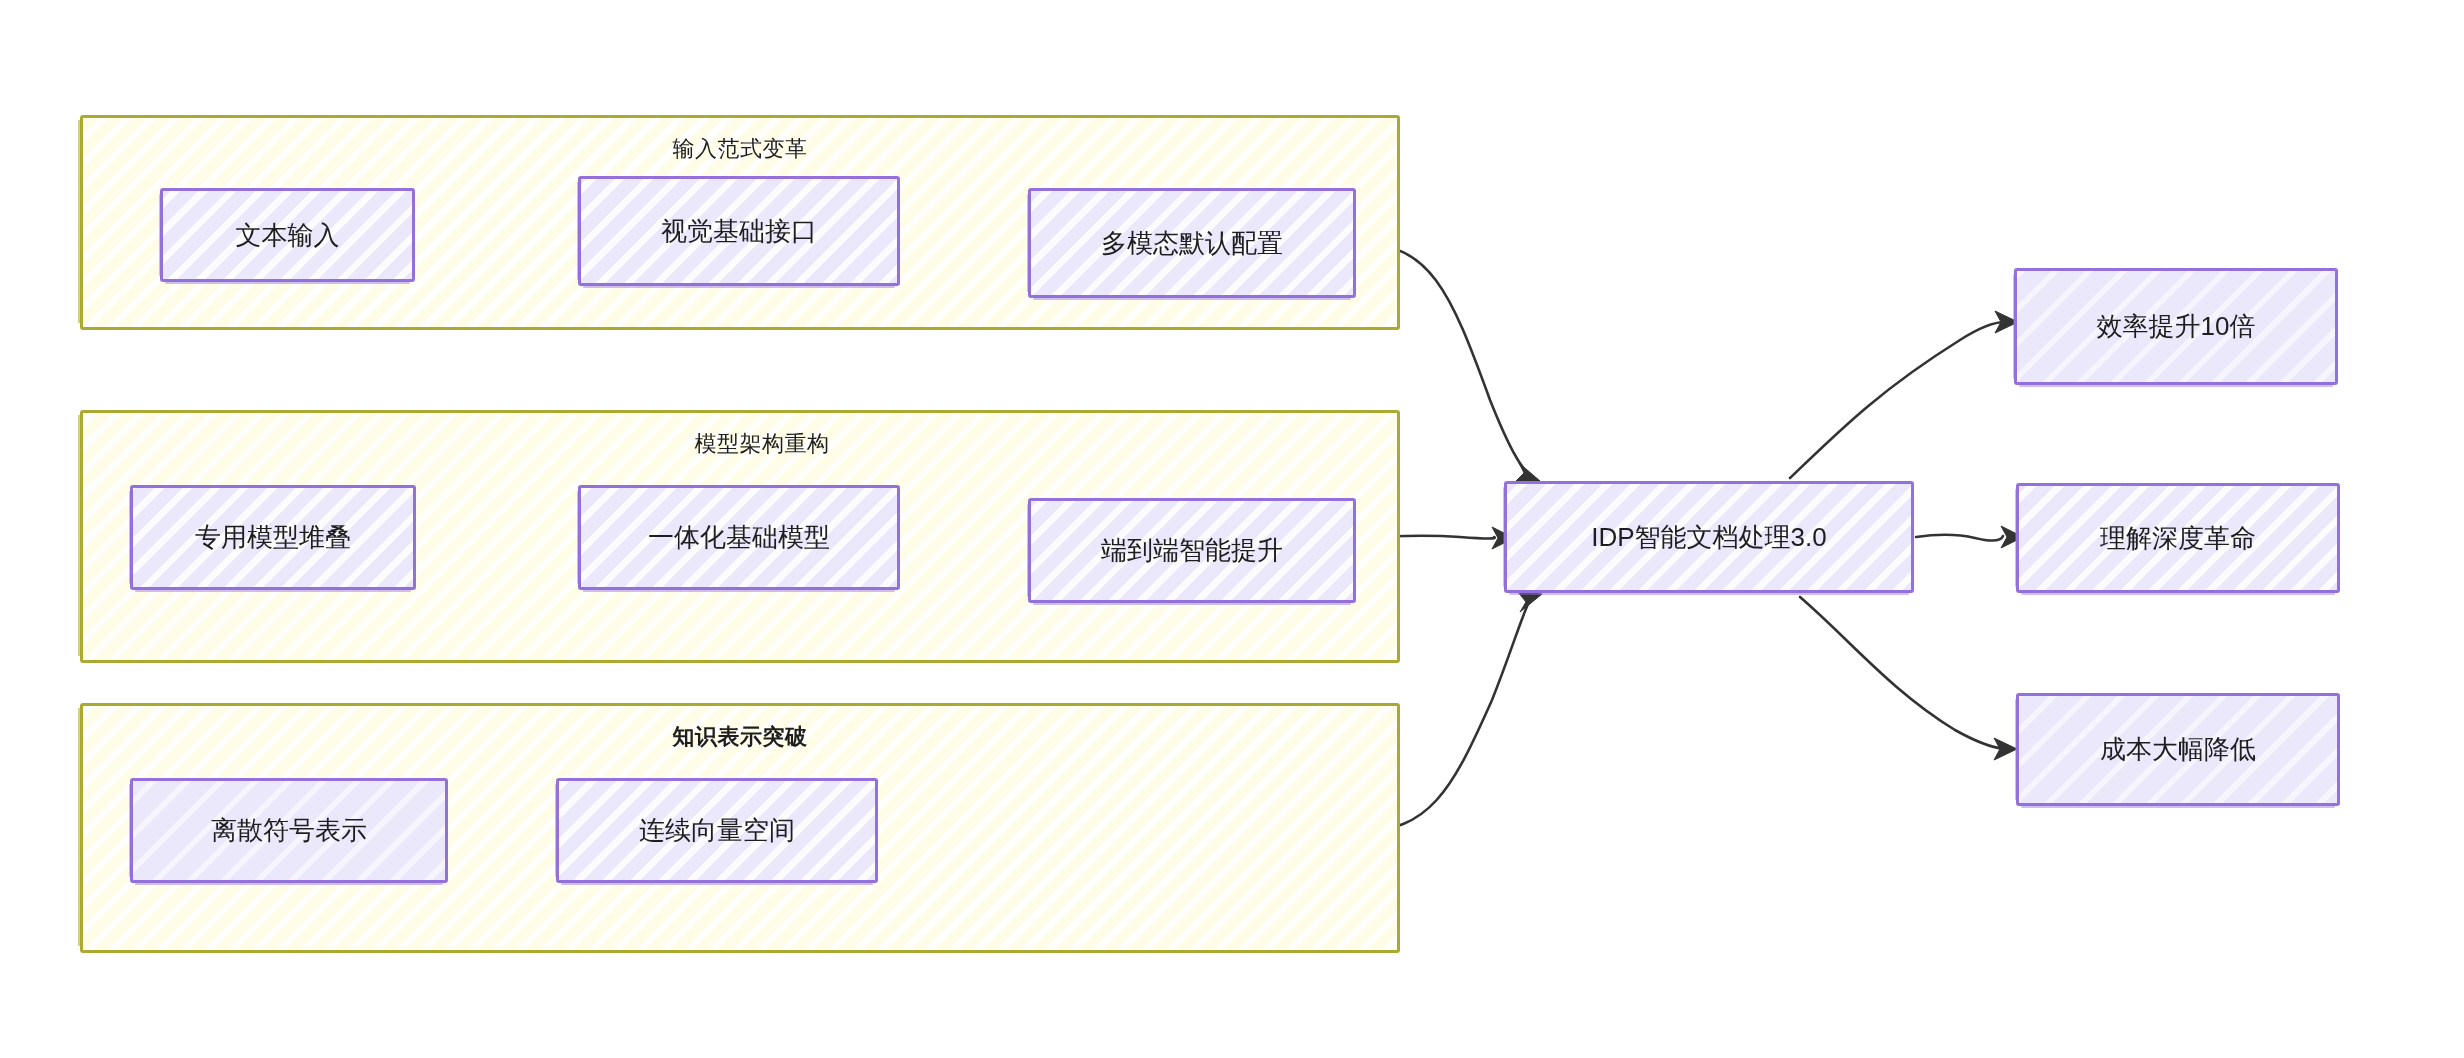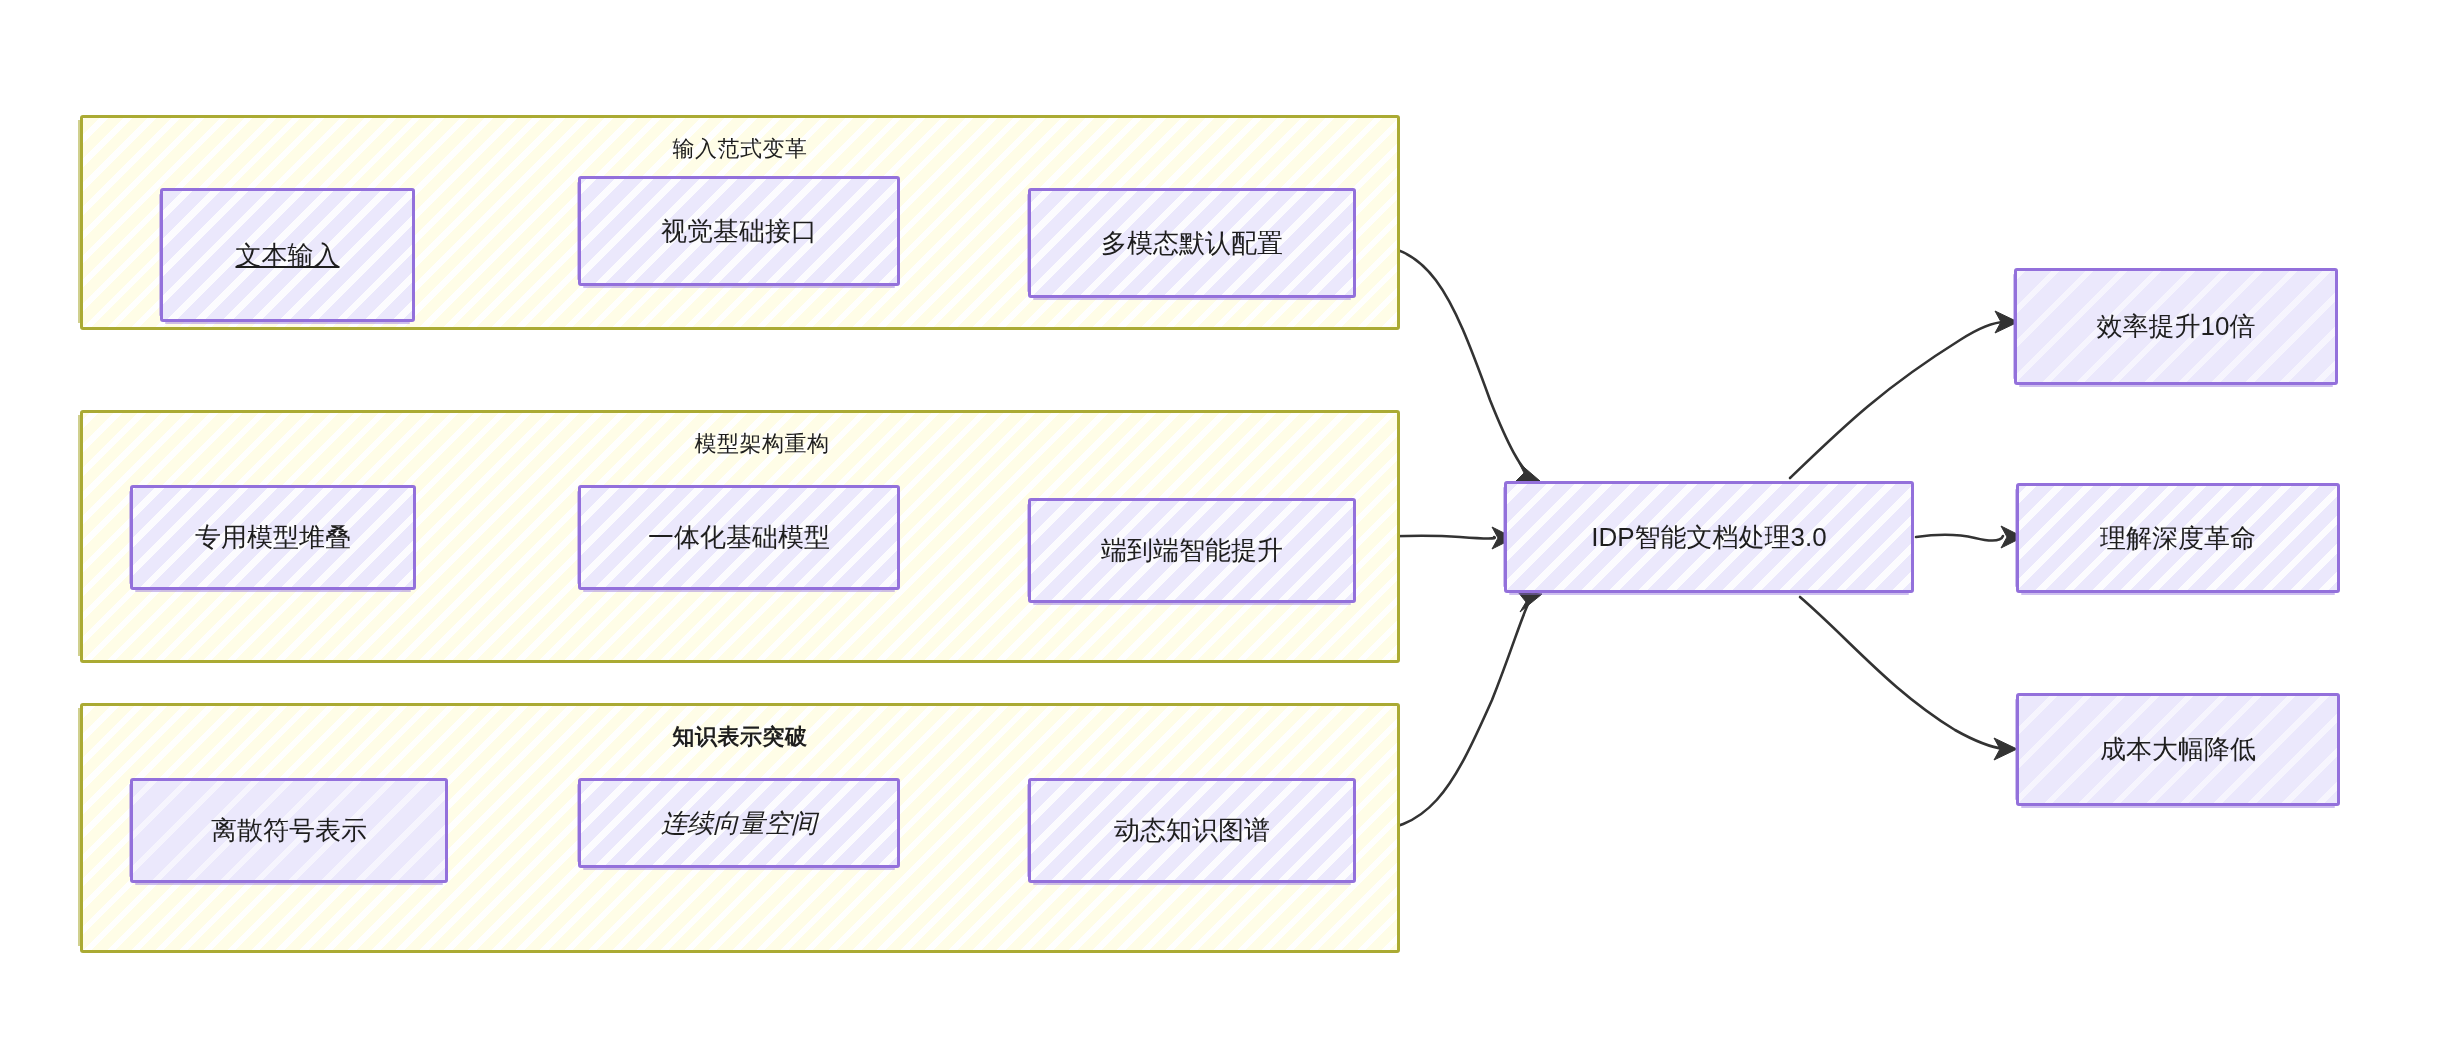--- a/index.html
+++ b/index.html
@@ -143,21 +143,21 @@
     </g>
     <g>
       <path class="edge-path" d="M1800 597 C1850 640 1890 690 1955 730 C1980 744 1996 748 2004 749"></path>
       <path class="edge-head" d="M1994 738 L2017 749 L1994 760 L2000 749 Z"></path>
     </g>
   </svg>
 
   <div class="subgraph" style="left:80px;top:115px;width:1320px;height:215px;">
     <div class="sg-title" style="top:16px;">输入范式变革</div>
   </div>
-  <div class="node" style="left:160px;top:188px;width:255px;height:134px;text-decoration:underline;">
+  <div class="node" style="left:160px;top:188px;width:255px;height:94px;">
     <span>文本输入</span>
   </div>
   <div class="node" style="left:578px;top:176px;width:322px;height:110px;">
     <span>视觉基础接口</span>
   </div>
   <div class="node" style="left:1028px;top:188px;width:328px;height:110px;">
     <span>多模态默认配置</span>
   </div>
 
   <div class="subgraph" style="left:80px;top:410px;width:1320px;height:253px;">
@@ -172,25 +172,22 @@
   <div class="node" style="left:1028px;top:498px;width:328px;height:105px;">
     <span>端到端智能提升</span>
   </div>
 
   <div class="subgraph" style="left:80px;top:703px;width:1320px;height:250px;">
     <div class="sg-title" style="top:16px;font-weight:bold;">知识表示突破</div>
   </div>
   <div class="node plain" style="left:130px;top:778px;width:318px;height:105px;">
     <span>离散符号表示</span>
   </div>
-  <div class="node" style="left:578px;top:778px;width:322px;height:90px;font-style:italic;">
+  <div class="node" style="left:556px;top:778px;width:322px;height:105px;">
     <span>连续向量空间</span>
-  </div>
-  <div class="node" style="left:1028px;top:778px;width:328px;height:105px;">
-    <span>动态知识图谱</span>
   </div>
 
   <div class="node" style="left:1504px;top:481px;width:410px;height:112px;">
     <span>IDP智能文档处理3.0</span>
   </div>
 
   <div class="node plain" style="left:2014px;top:268px;width:324px;height:117px;">
     <span>效率提升10倍</span>
   </div>
   <div class="node" style="left:2016px;top:483px;width:324px;height:110px;">

